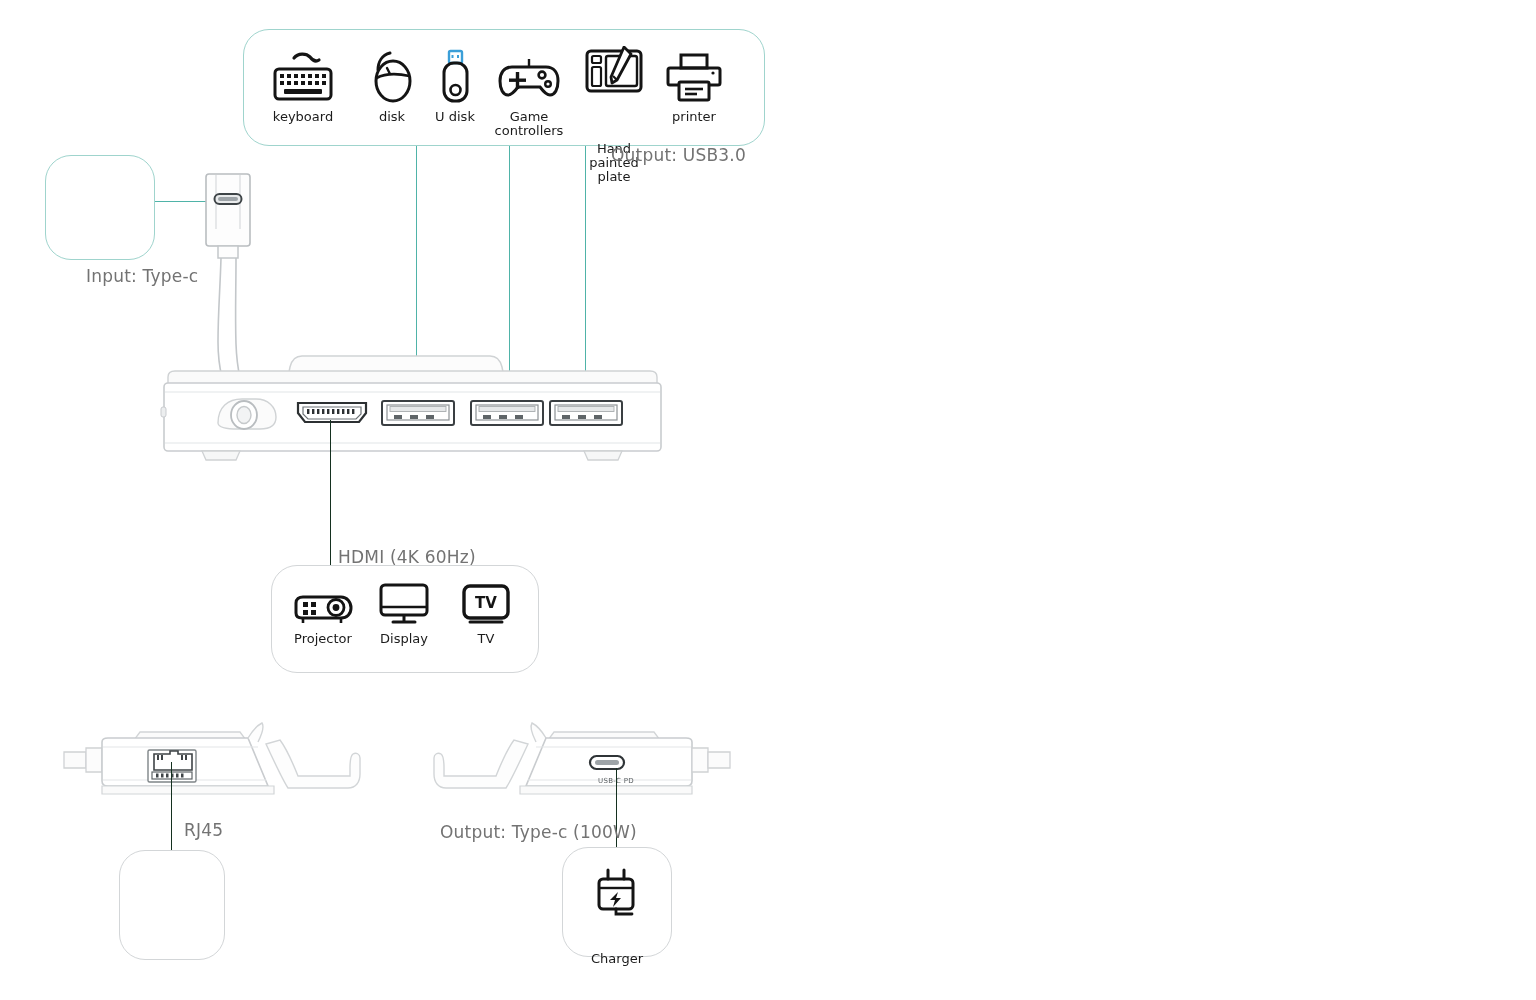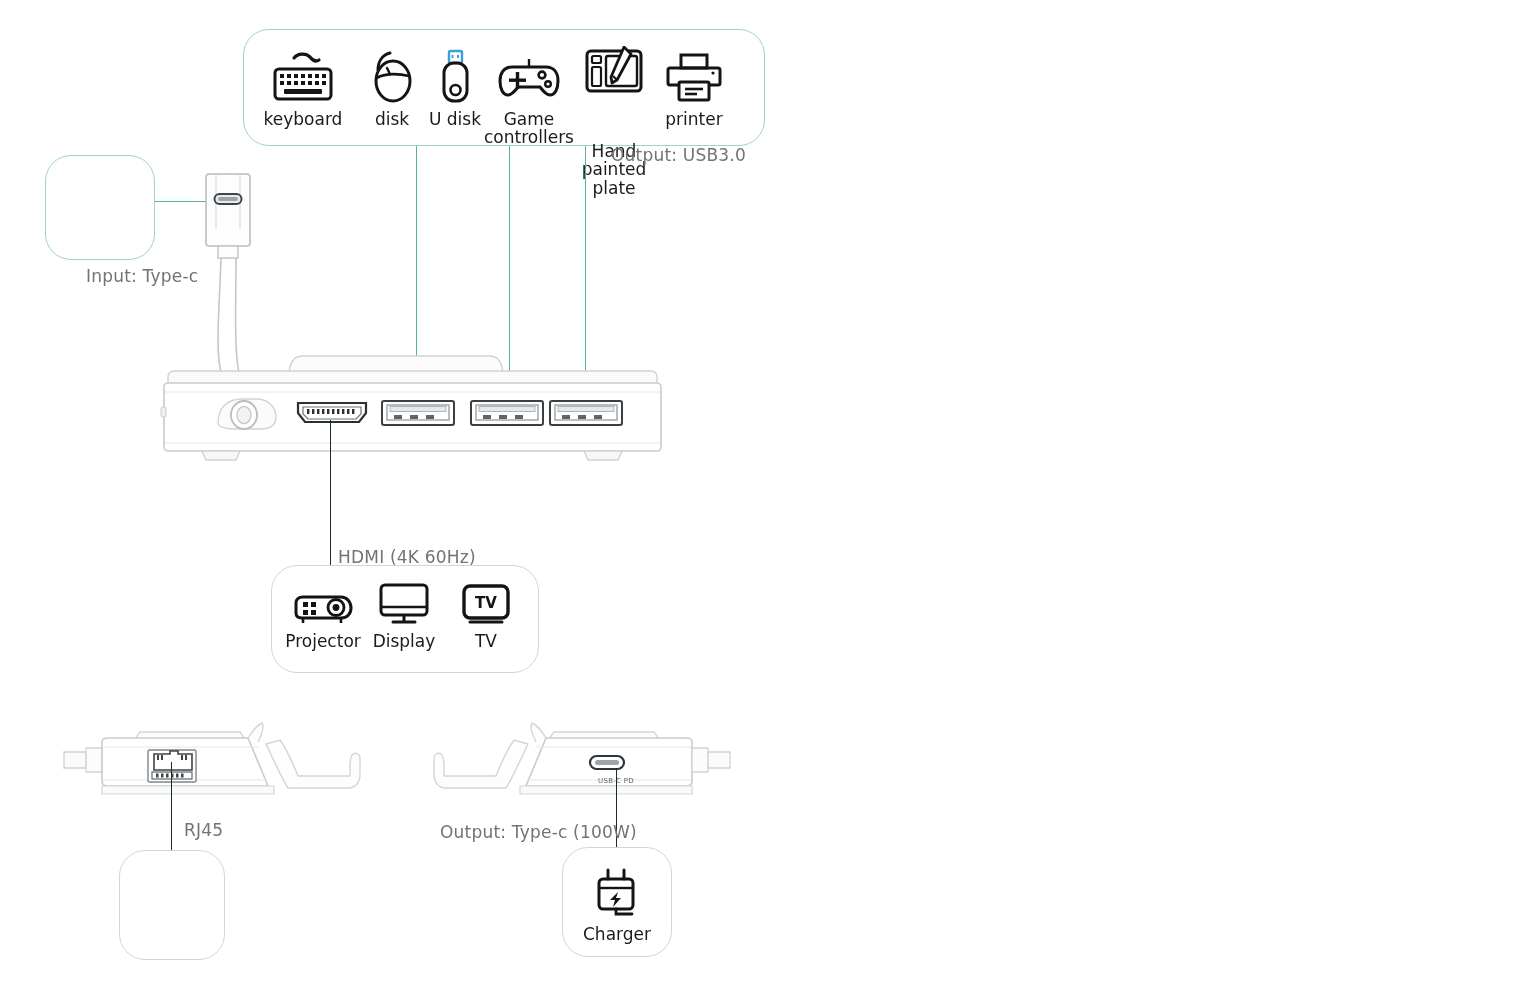--- a/index.html
+++ b/index.html
@@ -34,21 +34,21 @@
     align-items: center;
     text-align: center;
   }
   .tile .glyph {
     display: flex;
     align-items: flex-end;
     justify-content: center;
     height: 62px;
   }
   .tile .cap {
-    font-size: 17px;
+    font-size: 13px;
     line-height: 1.08;
     color: #1b1b1b;
     margin-top: 6px;
     white-space: pre-line;
   }
 
   
   .lbl-teal {
     position: absolute;
     color: #737373;
@@ -405,21 +405,21 @@
       <rect x="183" y="46" width="24" height="5" rx="2.5" fill="#9ea4a8"></rect>
     </g>
   </svg>
 
   <div class="micro-label" style="left:598px; top:777px;">USB-C PD</div>
 
   <div class="line-v dark" style="left:616px; top:768px; height:84px;"></div>
   <div class="lbl-teal" style="left:440px; top:822px;">Output: Type-c (100W)</div>
 
   <div class="group-box box-gray" style="left:562px; top:847px; width:110px; height:110px;"></div>
-  <div class="tile" style="left:562px; top:865px; width:110px;">
+  <div class="tile" style="left:562px; top:865px; width:110px;gap:27px;">
     <div class="glyph" style="height:54px;">
       <svg width="52" height="52" viewBox="0 0 52 52">
         <line x1="17" y1="3" x2="17" y2="12" stroke="#141414" stroke-width="3" stroke-linecap="round"></line>
         <line x1="33" y1="3" x2="33" y2="12" stroke="#141414" stroke-width="3" stroke-linecap="round"></line>
         <rect x="8" y="12" width="34" height="30" rx="4" fill="none" stroke="#141414" stroke-width="3"></rect>
         <line x1="9" y1="21" x2="41" y2="21" stroke="#141414" stroke-width="2.4"></line>
         <path d="M27 25 L19 33 h5 l-2 7 l8 -9 h-5 z" fill="#141414"></path>
         <path d="M25 42 v5 h16" fill="none" stroke="#141414" stroke-width="2.8" stroke-linecap="round"></path>
       </svg>
     </div>

